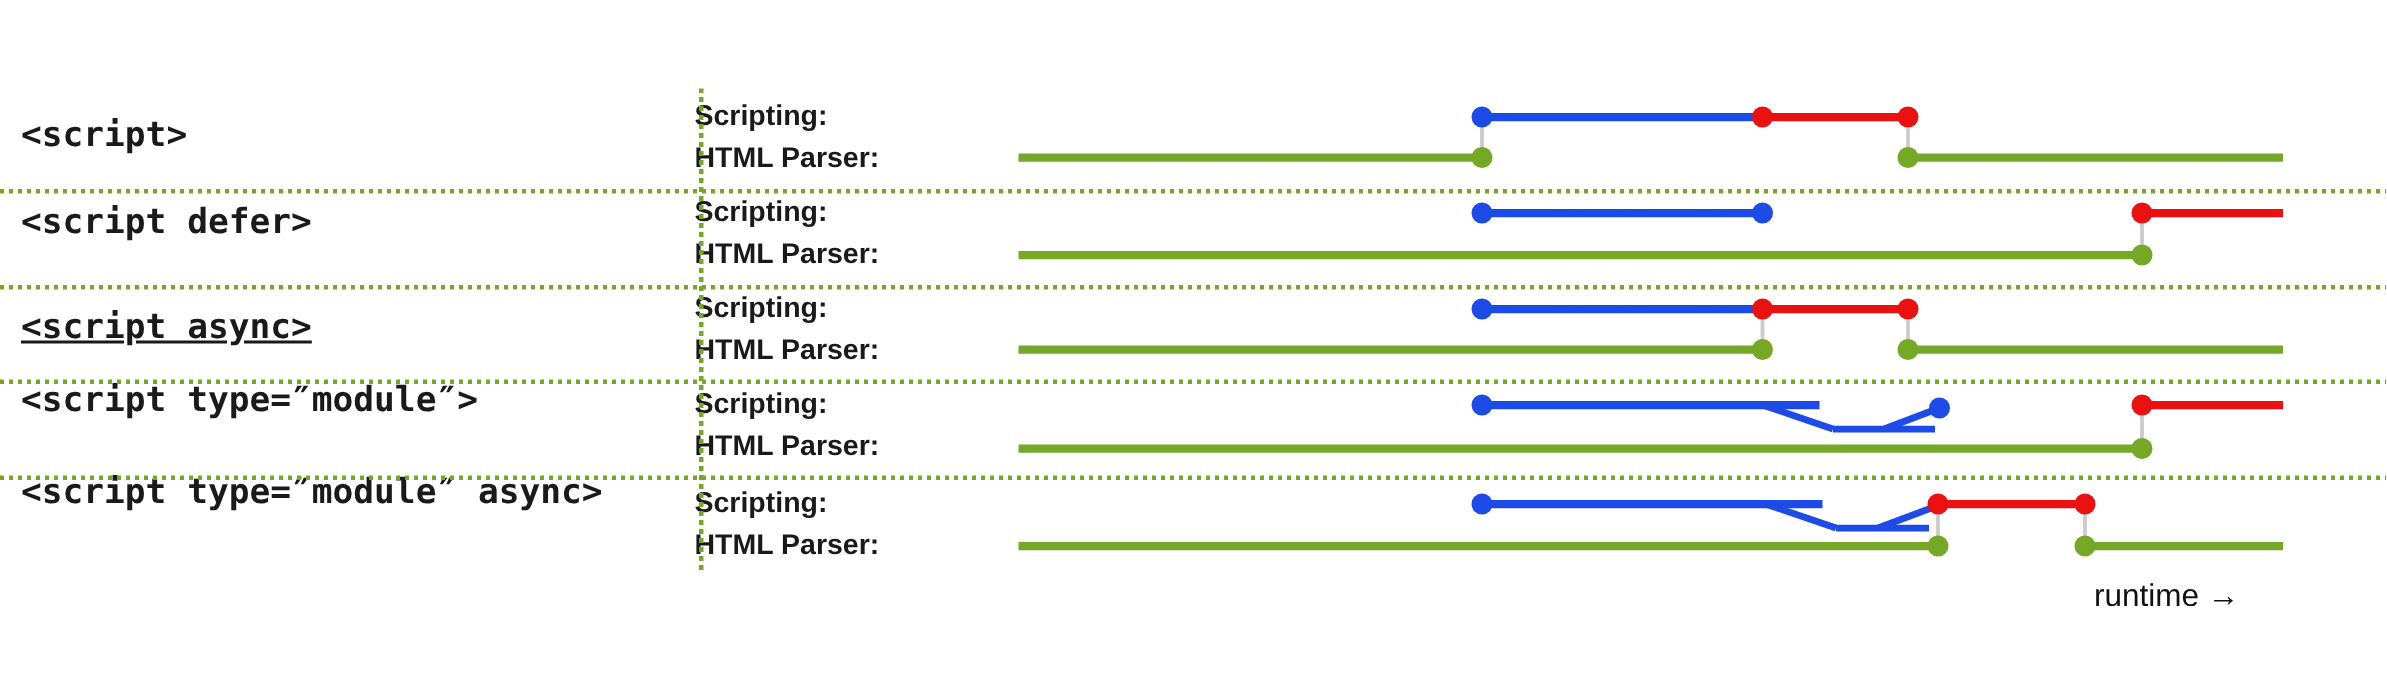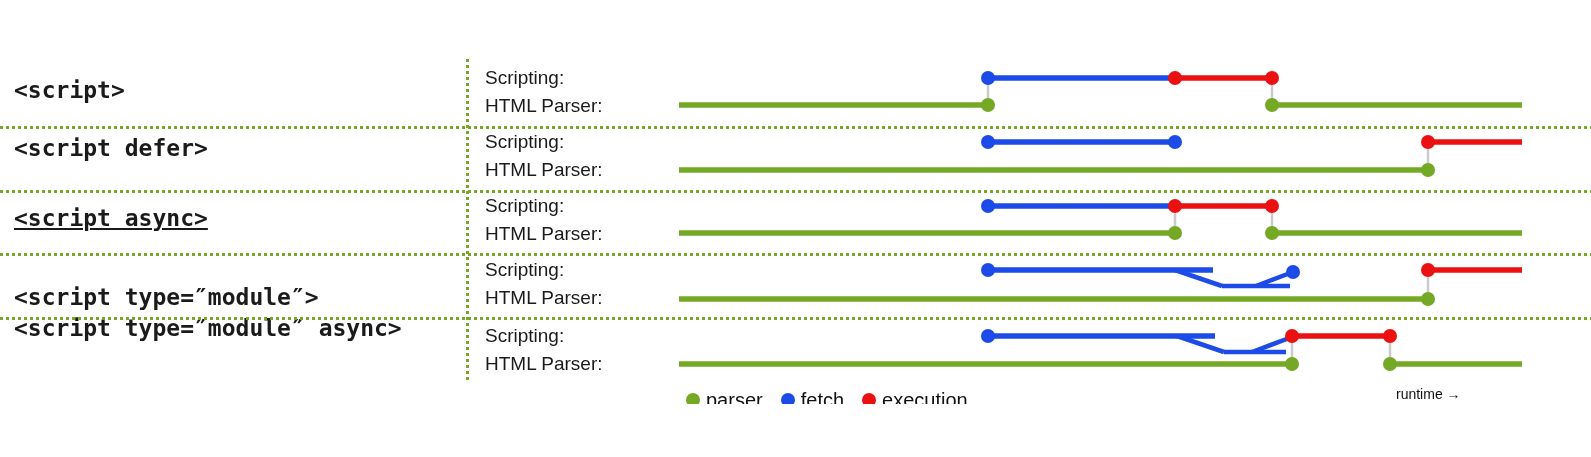--- a/index.html
+++ b/index.html
@@ -6,40 +6,41 @@
   #stage{
     position:relative;width:1591px;height:404px;background:#fff;overflow:hidden;
     font-family:"Liberation Sans",sans-serif;color:#1e1e1e;
   }
   .tag-label{
     position:absolute;left:14px;
     font-family:"DejaVu Sans Mono","Liberation Mono",monospace;
     font-size:23px;font-weight:bold;color:#1a1a1a;white-space:nowrap;
   }
   .lane-labels{
-    position:absolute;left:485px;font-size:19px;line-height:28px;color:#1a1a1a;
+    position:absolute;left:463px;font-size:19px;line-height:28px;color:#1a1a1a;
     white-space:nowrap;
+    font-weight:bold;
   }
   .sep-h{
     position:absolute;left:0;width:1591px;height:3px;
     background:repeating-linear-gradient(to right,var(--c-parser) 0 3px,transparent 3px 6px);
   }
   .sep-v{
     position:absolute;width:3px;
     background:repeating-linear-gradient(to bottom,var(--c-parser) 0 3px,transparent 3px 6px);
   }
   #timeline-svg{position:absolute;left:0;top:0;pointer-events:none;}
   #legend{
     position:absolute;left:686px;top:386px;height:28px;
     display:flex;align-items:center;gap:18px;font-size:20px;color:#111;
   }
   .legend-item{display:flex;align-items:center;gap:6px;}
   .legend-dot{width:14px;height:14px;border-radius:50%;}
   #runtime{
-    position:absolute;left:1396px;top:386px;font-size:14px;color:#111;white-space:nowrap;
+    position:absolute;left:1396px;top:386px;font-size:21px;color:#111;white-space:nowrap;
   }
   #watermark{
     position:absolute;right:11px;top:429px;font-size:18px;color:#b91c1c;white-space:nowrap;
   }
 </style>
 </head>
 <body>
 
 <div id="stage">
   <svg id="timeline-svg" width="1591" height="457" viewBox="0 0 1591 457">
@@ -118,21 +119,21 @@
 
   <div class="row">
     <div class="tag-label" style="top: 204.5px; text-decoration: underline;">&lt;script async&gt;</div>
     <div class="lane-labels" style="top: 192px;">
       <div class="lane-scripting">Scripting:</div>
       <div class="lane-parser">HTML Parser:</div>
     </div>
   </div>
 
   <div class="row">
-    <div class="tag-label" style="top: 284px;">&lt;script type=″module″&gt;</div>
+    <div class="tag-label" style="top: 254px;">&lt;script type=″module″&gt;</div>
     <div class="lane-labels" style="top: 256px;">
       <div class="lane-scripting">Scripting:</div>
       <div class="lane-parser">HTML Parser:</div>
     </div>
   </div>
 
   <div class="row">
     <div class="tag-label" style="top: 315px;">&lt;script type=″module″ async&gt;</div>
     <div class="lane-labels" style="top: 322px;">
       <div class="lane-scripting">Scripting:</div>
@@ -140,31 +141,15 @@
     </div>
   </div>
 </div>
   <div id="seps-host">
       <div class="sep-h" style="top: 126px;"></div>
       <div class="sep-h" style="top: 190px;"></div>
       <div class="sep-h" style="top: 253px;"></div>
       <div class="sep-h" style="top: 317px;"></div>
       <div class="sep-v" style="left: 466px; top: 59px; height: 323px;"></div>
     </div>
-  <div id="legend">
-  <div class="legend-item">
-    <span class="legend-dot" style="background: rgb(117, 168, 36);"></span>
-    <span class="legend-label">parser</span>
-  </div>
-
-  <div class="legend-item">
-    <span class="legend-dot" style="background: rgb(28, 75, 232);"></span>
-    <span class="legend-label">fetch</span>
-  </div>
-
-  <div class="legend-item">
-    <span class="legend-dot" style="background: rgb(236, 17, 17);"></span>
-    <span class="legend-label">execution</span>
-  </div>
-</div>
   <div id="runtime">runtime →</div>
   <div id="watermark">CSDN @左直拳</div>
 </div>
 
 </body></html>

